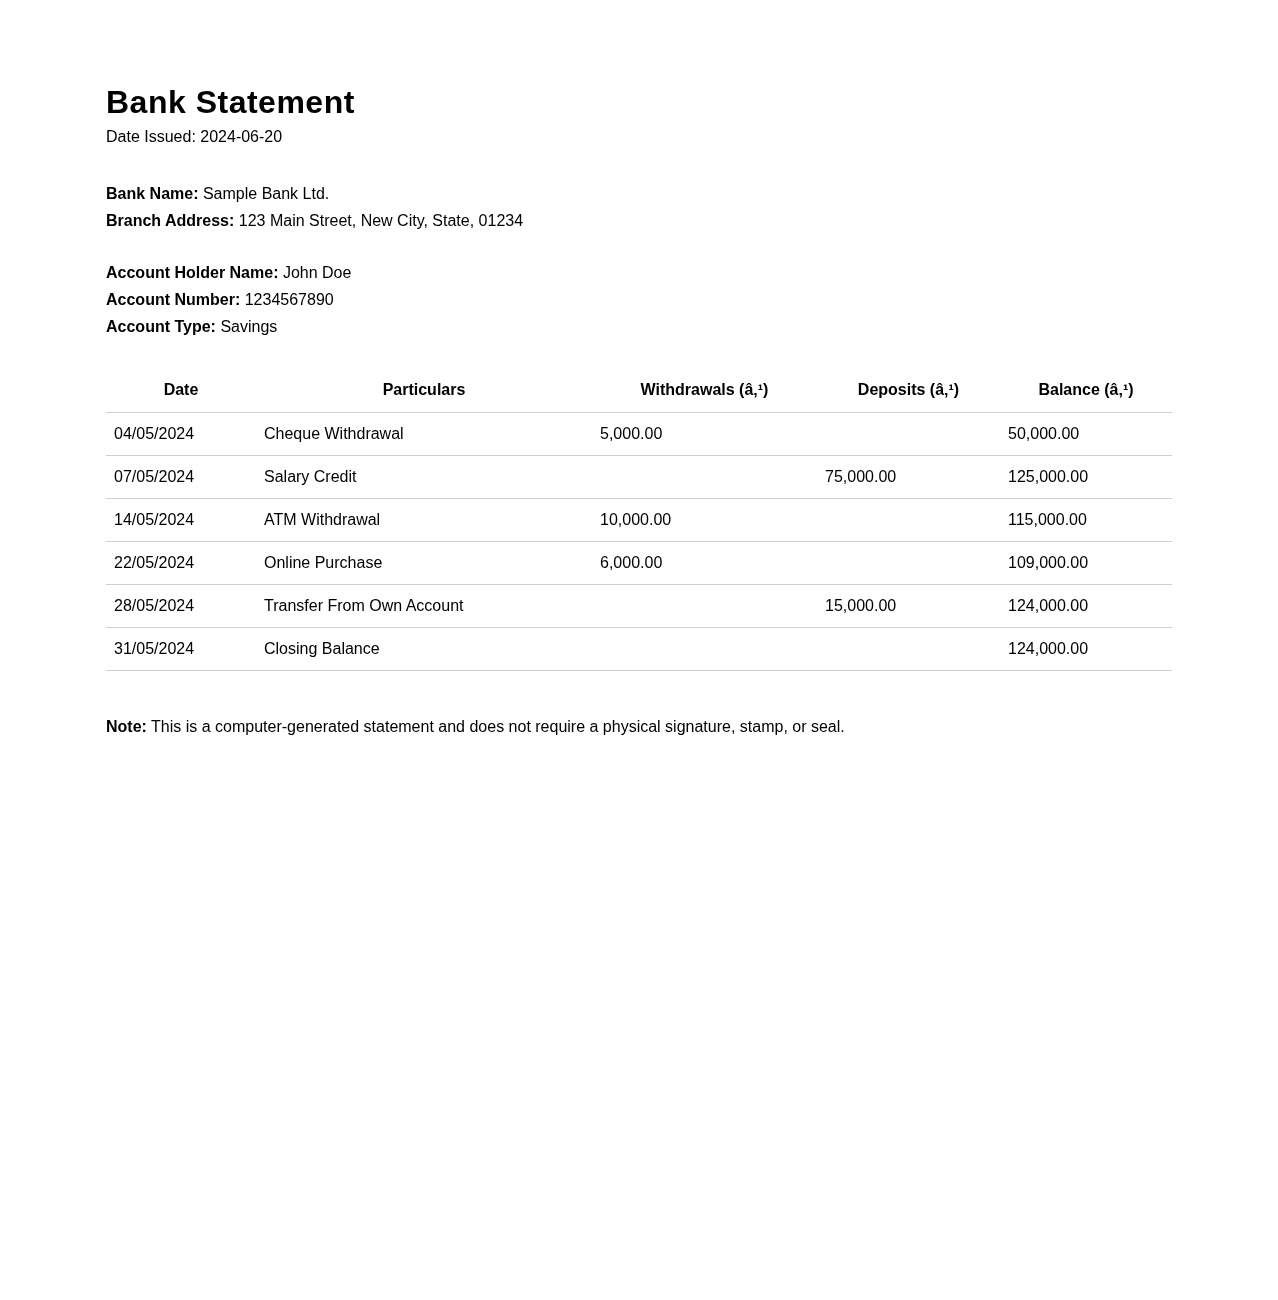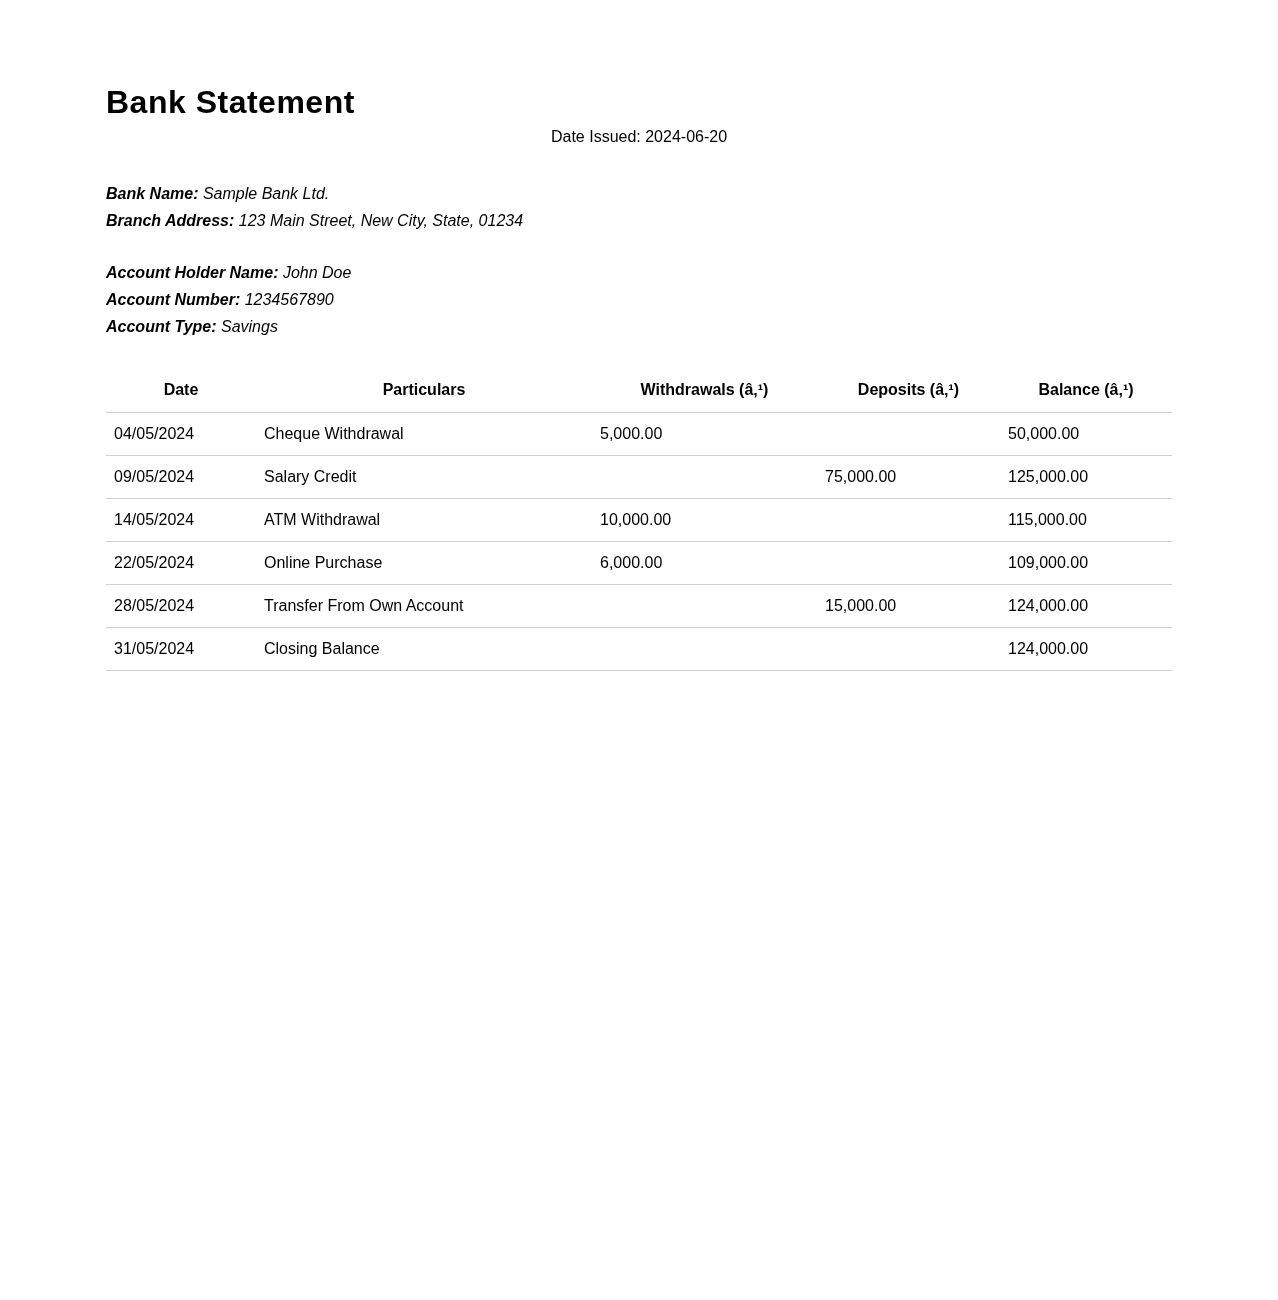--- a/index.html
+++ b/index.html
@@ -8,23 +8,23 @@
       font-family: "Liberation Sans", sans-serif;
       color: #000;
       font-size: 16px;
       position: relative;
     }
     .page { position: absolute; left: 106px; top: 80px; width: 1066px; }
     h1 {
       margin: 0; font-size: 32px; font-weight: bold; letter-spacing: 0.5px;
       line-height: 44px;
     }
-    .issued { margin-top: 2px; line-height: 22px; text-align: center; }
+    .issued { margin-top: 2px; line-height: 22px; }
     .block { margin-top: 32px; }
-    .block .row { line-height: 27px; font-style: italic; }
+    .block .row { line-height: 27px; }
     .block2 { margin-top: 25px; }
     .lbl { font-weight: bold; }
     table {
       margin-top: 28px; width: 1066px; border-collapse: collapse;
     }
     th, td {
       text-align: left; padding: 0 8px; height: 42px;
       border-bottom: 1px solid #d0d0d0;
       font-size: 16px;
     }
@@ -83,21 +83,21 @@
     </thead>
     <tbody>
       <tr>
         <td>04/05/2024</td>
         <td>Cheque Withdrawal</td>
         <td>5,000.00</td>
         <td></td>
         <td>50,000.00</td>
       </tr>
       <tr>
-        <td>09/05/2024</td>
+        <td>07/05/2024</td>
         <td>Salary Credit</td>
         <td></td>
         <td>75,000.00</td>
         <td>125,000.00</td>
       </tr>
       <tr>
         <td>14/05/2024</td>
         <td>ATM Withdrawal</td>
         <td>10,000.00</td>
         <td></td>
@@ -120,13 +120,17 @@
       <tr>
         <td>31/05/2024</td>
         <td>Closing Balance</td>
         <td></td>
         <td></td>
         <td>124,000.00</td>
       </tr>
     </tbody>
   </table>
 
+  <div class="note">
+    <span class="lbl">Note:</span>
+    <span>This is a computer-generated statement and does not require a physical signature, stamp, or seal.</span>
+  </div>
 </div>
 
 </body></html>

